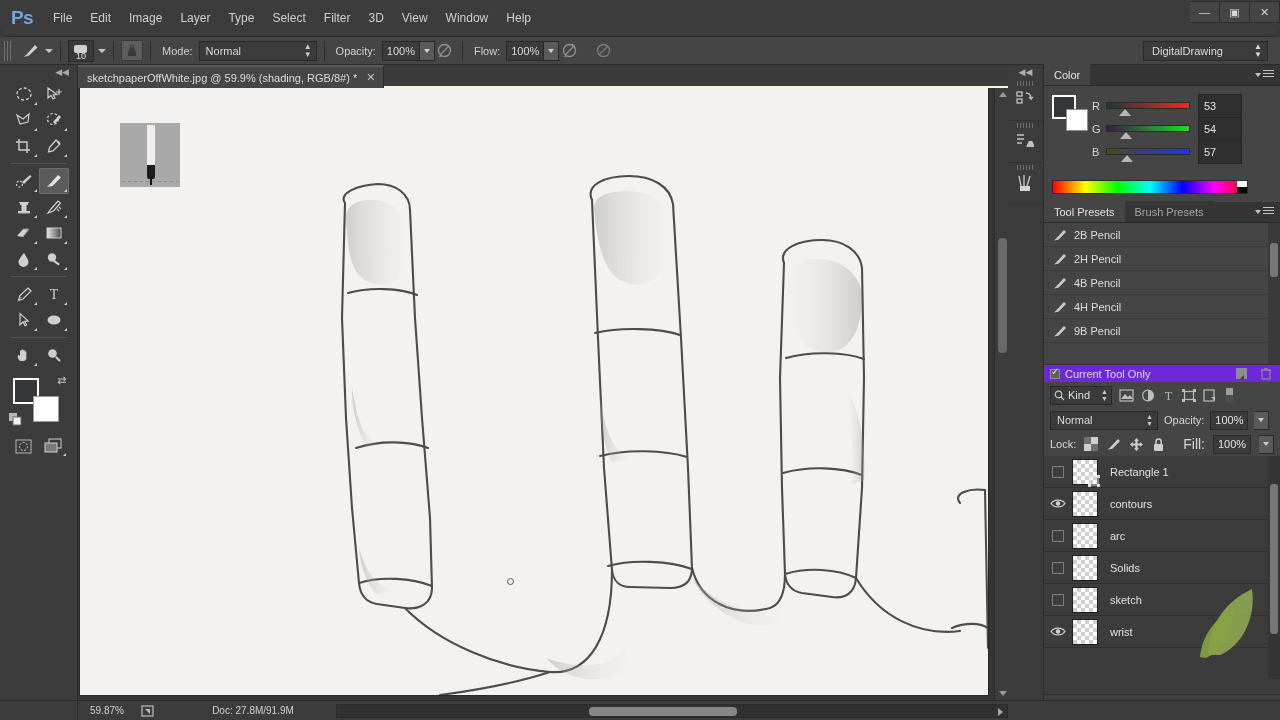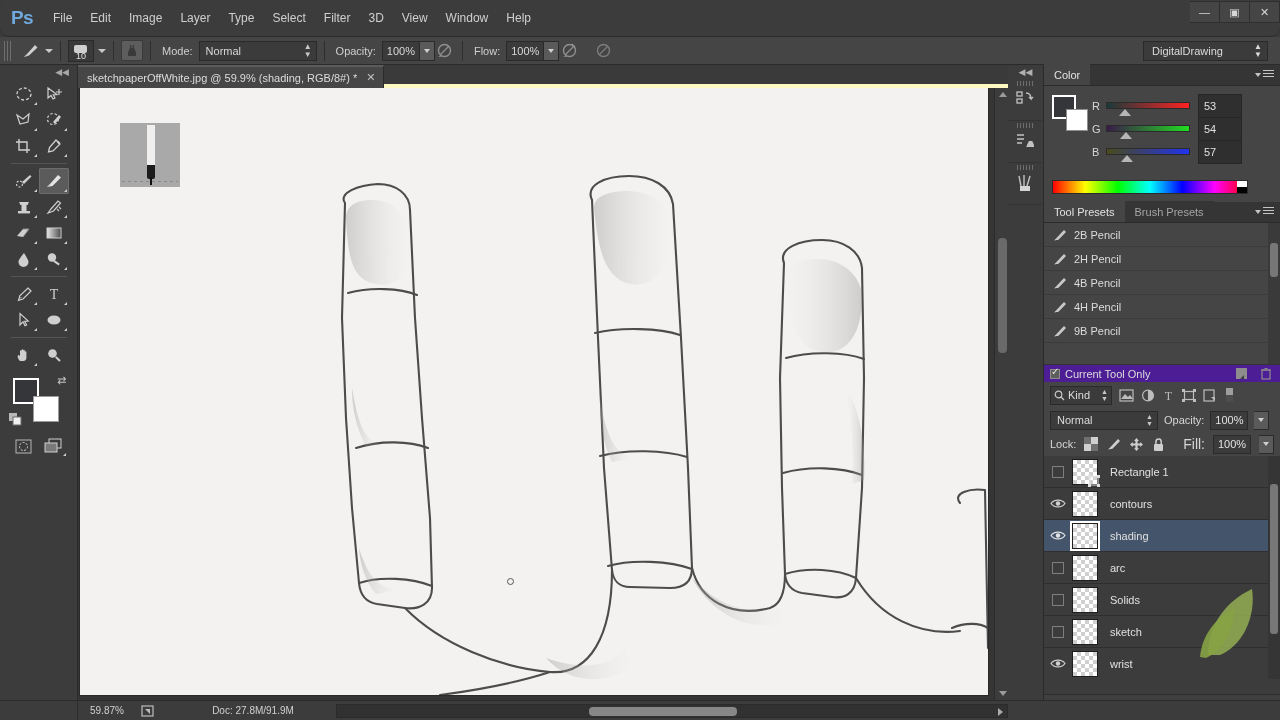--- a/index.html
+++ b/index.html
@@ -82,21 +82,21 @@
   .pressure-icon { width: 20px; height: 20px; display:flex;align-items:center;justify-content:center; opacity:.75;}
   .ws-combo {
     position: absolute; right: 12px; height: 20px; width: 125px;
     background: #3b3b3b; border: 1px solid #2a2a2a; color: #dcdcdc;
     display: flex; align-items: center; padding: 0 5px 0 8px; font-size: 11px;
   }
 
   
   .tabbar {
     position: absolute; top: 65px; left: 0; width: 1280px; height: 23px;
-    background: #3a3a3a; border-bottom: 4px solid #fef9c3;
+    background: #3a3a3a; border-bottom: 2px solid #fef9c3;
   }
   .tab-collapse-l { position:absolute; left:8px; top:4px; font-size:10px; color:#b0b0b0; }
   .doc-tab {
     position: absolute; left: 78px; top: 0; height: 23px;
     background: #464646; border-right: 1px solid #2b2b2b; border-top: 2px solid #5b5b5b;
     display: flex; align-items: center; padding: 0 8px 0 9px; font-size: 11px; color: #dcdcdc;
   }
   .doc-tab .x { margin-left: 9px; font-size: 11px; color: #c0c0c0; }
   .tab-collapse-r { position:absolute; right:10px; top:4px; font-size:10px; color:#b0b0b0; }
 
@@ -208,21 +208,21 @@
   .spectrum .wb { position: absolute; right: 0; top: 0; width: 10px; height: 100%;
     background: linear-gradient(to bottom,#fff 0 50%,#000 50% 100%); }
 
   
   .tp-list { background: #454545; }
   .tp-row { height: 24px; display: flex; align-items: center; border-bottom: 1px solid #3b3b3b; padding-left: 8px; }
   .tp-row .tp-ico { width: 22px; display: flex; align-items: center; color: #c9c9c9;}
   .tp-row .tp-lbl { font-size: 11px; color: #dcdcdc; }
   .tp-scroll { position: absolute; right: 0; top: 0; width: 12px; height: 100%; background: #3a3a3a; }
   .tp-scroll .thumb { position: absolute; top: 20px; left: 2px; width: 8px; height: 34px; background: #777; border-radius: 3px;}
-  .tp-footer { height: 18px; background: #4c1d95; display: flex; align-items: center; padding-left: 6px; border-top:1px solid #333;}
+  .tp-footer { height: 18px; background: #6d28d9; display: flex; align-items: center; padding-left: 6px; border-top:1px solid #333;}
   .chk { width: 10px; height: 10px; border: 1px solid #8d8d8d; background:#5e5e5e; margin-right: 5px; position:relative;}
   .chk:after { content:"✓"; position:absolute; left:0px; top:-4px; font-size:10px; color:#e8e8e8;}
 
   
   .lay-filter { height: 26px; display: flex; align-items: center; padding: 0 6px; gap: 7px; }
   .kind-combo { width: 62px; height: 19px; background: #3b3b3b; border: 1px solid #2a2a2a; display:flex;align-items:center; padding:0 3px; font-size:11px; color:#dcdcdc;}
   .lay-modes { height: 24px; display: flex; align-items: center; padding: 0 6px; gap: 6px; }
   .mode-combo { width: 108px; height: 19px; background: #3b3b3b; border:1px solid #2a2a2a; display:flex;align-items:center;padding:0 4px 0 6px;font-size:11px;color:#dcdcdc;}
   .lay-lock { height: 24px; display: flex; align-items: center; padding: 0 6px; gap: 8px; }
   .layers-list { background: #3c3c3c; }
@@ -839,30 +839,20 @@
           <span class="lr-eye">
             <svg width="16" height="11" viewBox="0 0 16 11">
                 <path d="M1 5.5 C4 1 12 1 15 5.5 C12 10 4 10 1 5.5 z" fill="none" stroke="#cfcfcf" stroke-width="1.2"></path>
                 <circle cx="8" cy="5.5" r="2.2" fill="#cfcfcf"></circle>
               </svg>
           </span>
           <span class="lr-thumb"></span>
           <span class="lr-name">contours</span>
         </div>
 
-        <div class="layer-row sel">
-          <span class="lr-eye">
-            <svg width="16" height="11" viewBox="0 0 16 11">
-                <path d="M1 5.5 C4 1 12 1 15 5.5 C12 10 4 10 1 5.5 z" fill="none" stroke="#e4e4e4" stroke-width="1.2"></path>
-                <circle cx="8" cy="5.5" r="2.2" fill="#e4e4e4"></circle>
-              </svg>
-          </span>
-          <span class="lr-thumb selbox"></span>
-          <span class="lr-name">shading</span>
-        </div>
 
         <div class="layer-row">
           <span class="lr-eye">
               <span class="eye-box"></span>
             </span>
           <span class="lr-thumb"></span>
           <span class="lr-name">arc</span>
         </div>
 
         <div class="layer-row">

